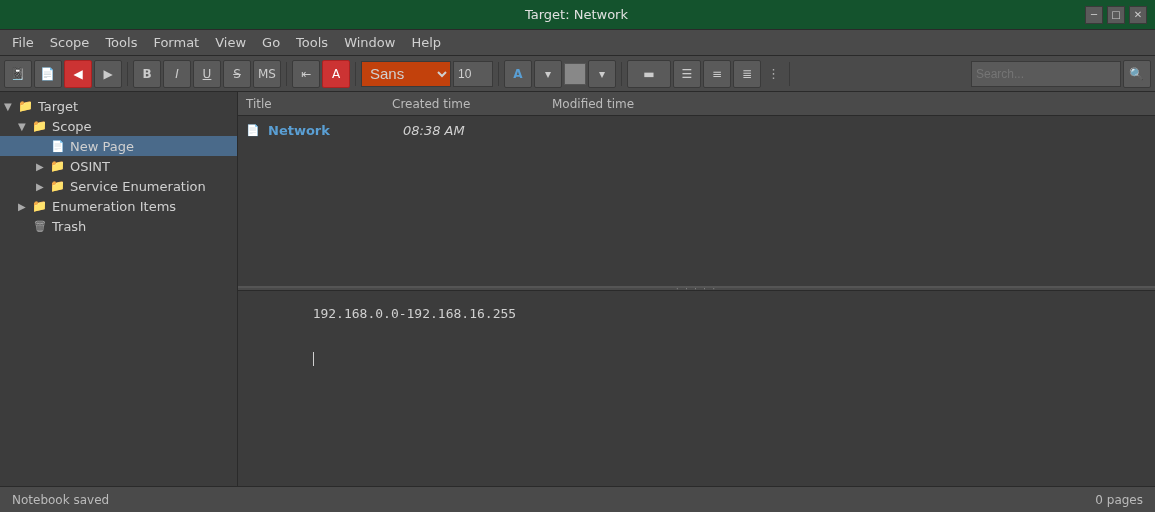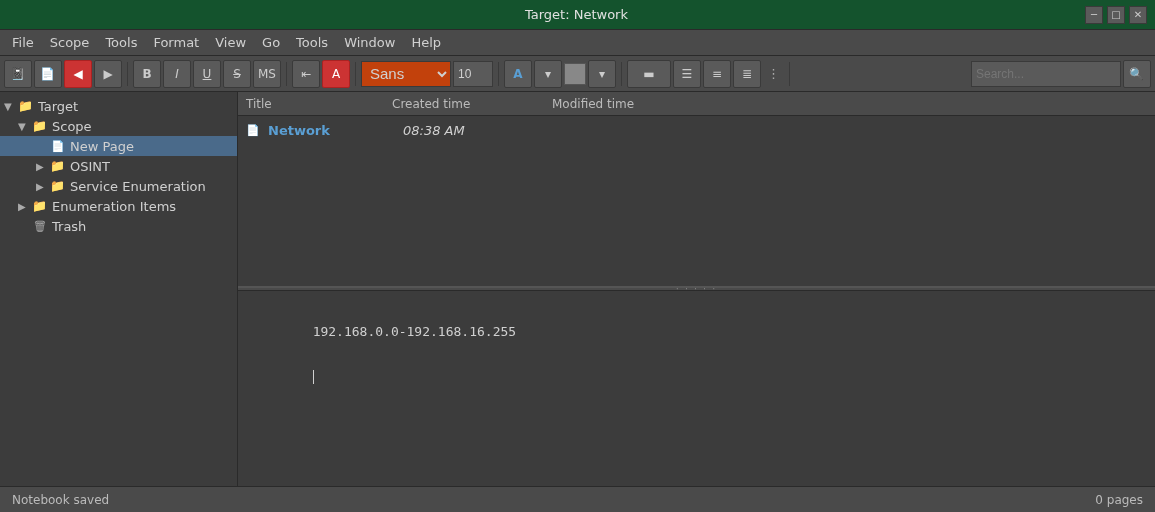--- a/index.html
+++ b/index.html
@@ -214,21 +214,21 @@
     }
     .file-row-icon { width: 16px; margin-right: 6px; color: #6a9fc8; font-size: 11px; }
     .file-row-title { width: 135px; color: #5a9fd4; font-size: 13px; font-weight: bold; }
     .file-row-created { width: 160px; font-size: 13px; color: #d0d0d0; }
     .file-row-modified { flex: 1; font-size: 13px; color: #d0d0d0; font-style: italic; }
 
     
     .editor-area {
       flex: 1;
       background: #3c3c3c;
-      padding: 18px 12px;
+      padding: 0 12px;
       color: #d0d0d0;
       font-size: 13px;
       font-family: monospace;
       overflow-y: auto;
       position: relative;
     }
     .editor-content {
       outline: none;
       white-space: pre-wrap;
     }

